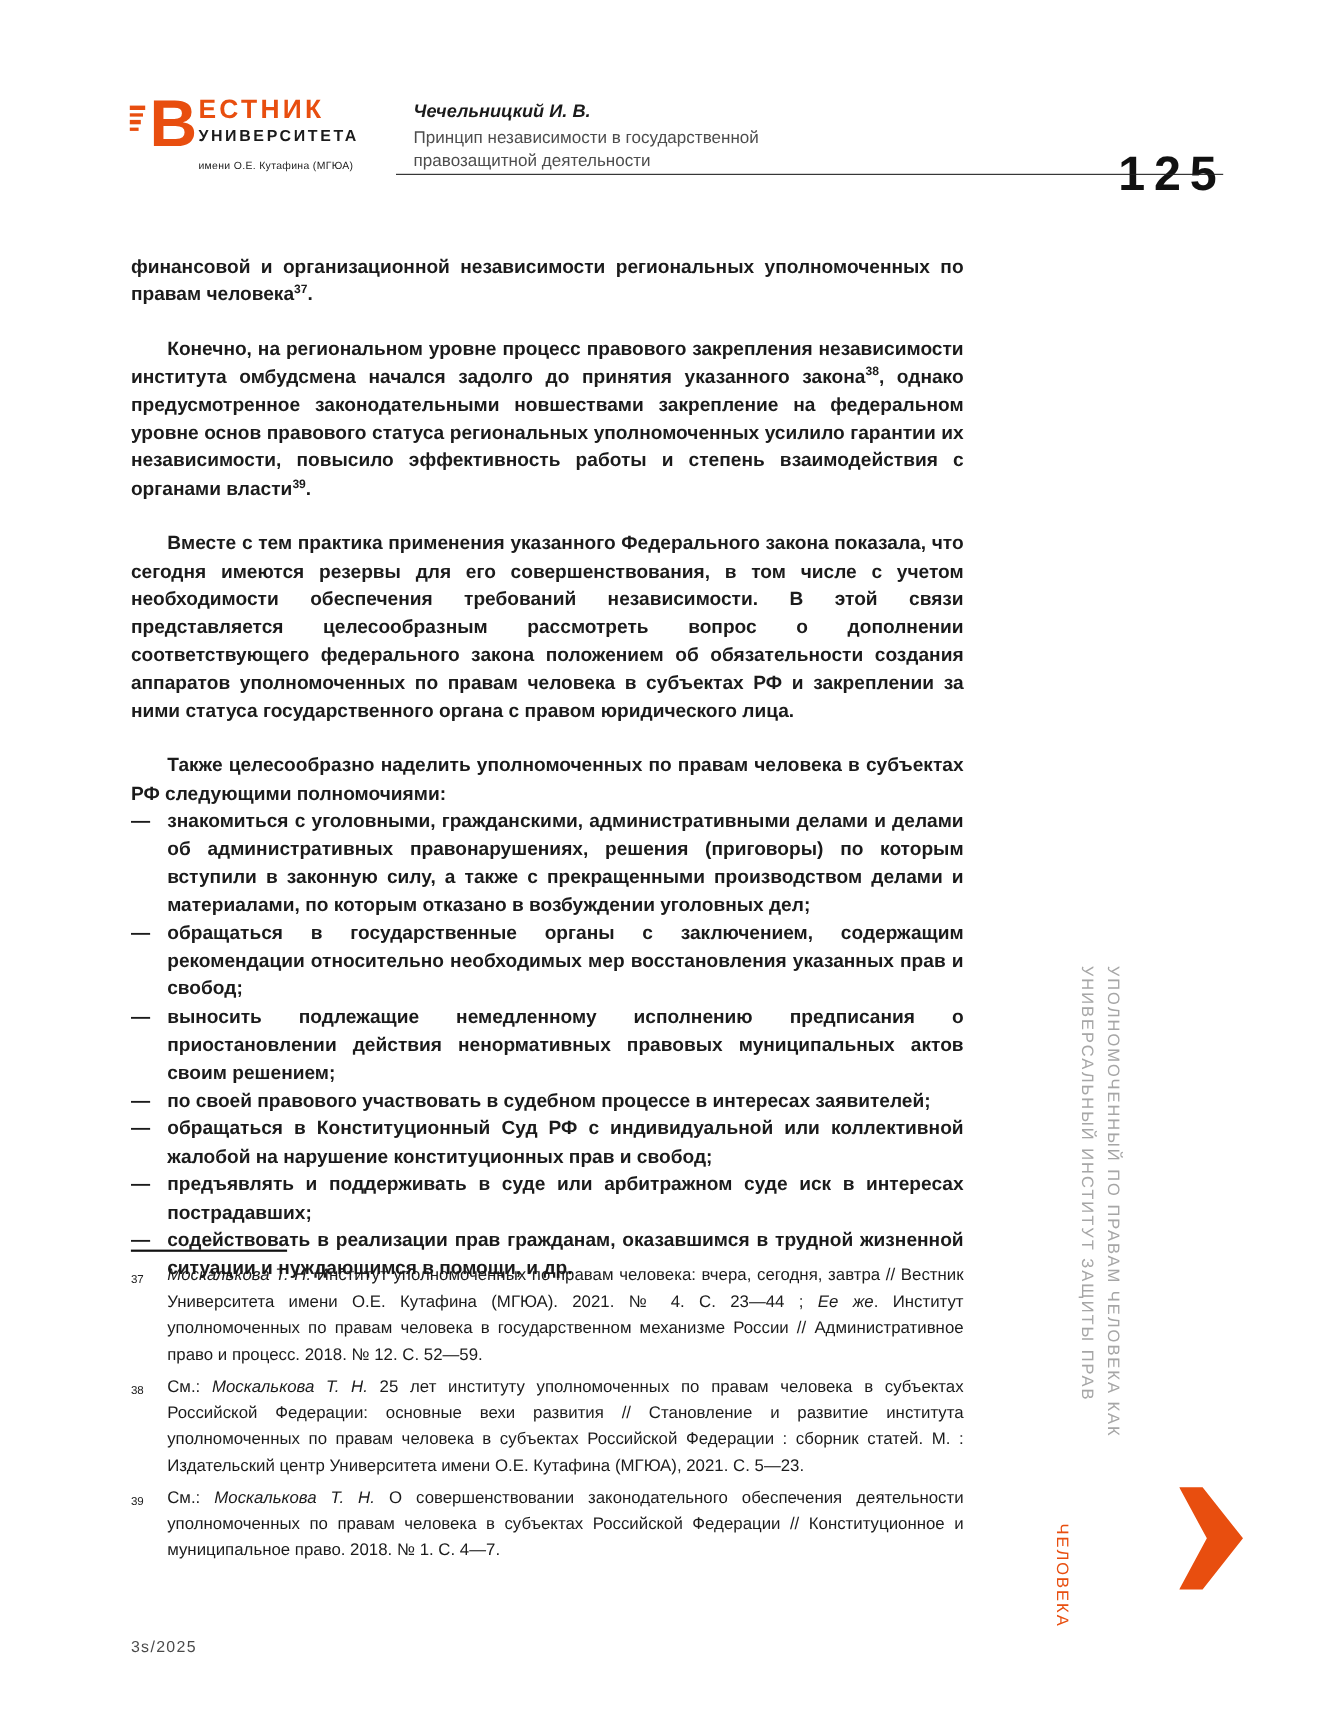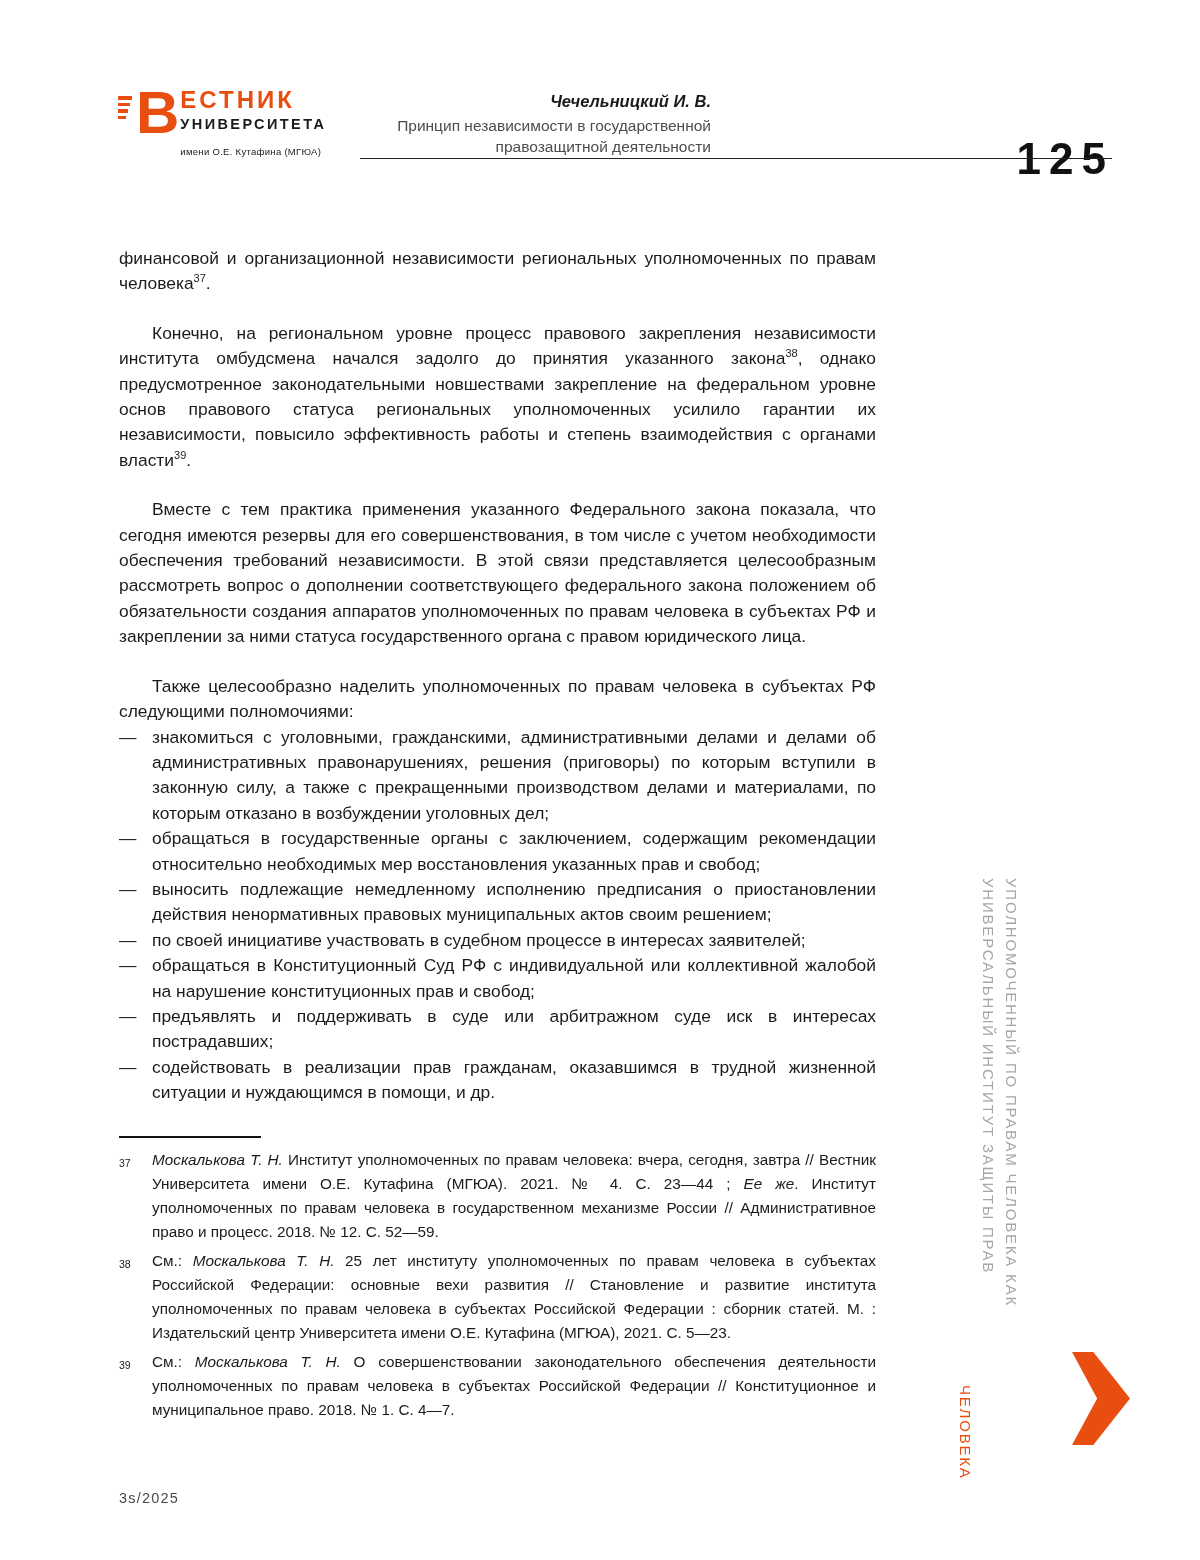--- a/index.html
+++ b/index.html
@@ -18,32 +18,32 @@
   .logo-marks i { display:block; width:14px; height:3.5px; background:var(--accent); }
   .logo-marks i:nth-child(2){ width:12px; }
   .logo-marks i:nth-child(3){ width:10px; }
   .logo-marks i:nth-child(4){ width:8px; }
   .logo-initial { font-size:60px; font-weight:bold; color:var(--accent); line-height:0.9; letter-spacing:-2px; }
   .logo-col { margin-left:3px; }
   .logo-word { font-size:24px; font-weight:bold; color:var(--accent); letter-spacing:3px; line-height:1; margin-top:2px; }
   .logo-line2 { font-size:14.5px; font-weight:bold; color:#1b1b1b; letter-spacing:2.4px; margin-top:4px;text-align:right; }
   .logo-line3 { font-size:9.5px; color:#1b1b1b; letter-spacing:0.3px; margin-top:14px; }
 
-  .head-title { position:absolute; left:351px; top:92px; width:360px;text-align:right; }
+  .head-title { position:absolute; left:376px; top:92px; width:360px; }
   .author { font-size:16.5px; font-weight:bold; font-style:italic; color:#1b1b1b; margin-bottom:5px; }
   .art-title { font-size:15.5px; color:#4d4d4d; line-height:1.35; }
 
   .page-num { position:absolute; right:86px; top:90px; font-size:44px; font-weight:bold; letter-spacing:8px; color:#111;margin-top:44px; }
   .head-rule { position:absolute; left:360px; right:88px; top:158px; border-top:1.5px solid #222; }
 
   
   .article {
-    position:absolute; left:119px; top:246px; width:757px;
+    position:absolute; left:119px; top:230px; width:757px;
     font-size:17.4px; line-height:25.4px; text-align:justify;
-    hyphens:auto; -webkit-hyphens:auto;
+    hyphens:auto;font-weight:bold; -webkit-hyphens:auto;
   }
   .para { margin:0; }
   .para.indent { text-indent:33px;margin-top:24px; }
   sup { font-size:11px; line-height:0; }
   .list-item { display:flex; }
   .dash { width:33px; flex-shrink:0; }
   .li-text { flex:1; text-align:justify; }
 
   
   .fn-rule { position:absolute; left:119px; top:1136px; width:142px; border-top:2px solid #111; }
@@ -111,21 +111,21 @@
       <div class="list-item">
         <span class="dash">—</span>
         <div class="li-text"><span>обращаться в государственные органы с заключением, содержащим рекомендации относительно необходимых мер восстановления указанных прав и свобод;</span></div>
       </div>
       <div class="list-item">
         <span class="dash">—</span>
         <div class="li-text"><span>выносить подлежащие немедленному исполнению предписания о приостановлении действия ненормативных правовых муниципальных актов своим решением;</span></div>
       </div>
       <div class="list-item">
         <span class="dash">—</span>
-        <div class="li-text"><span>по своей инициативе участвовать в судебном процессе в интересах заявителей;</span></div>
+        <div class="li-text"><span>по своей правового участвовать в судебном процессе в интересах заявителей;</span></div>
       </div>
       <div class="list-item">
         <span class="dash">—</span>
         <div class="li-text"><span>обращаться в Конституционный Суд РФ с индивидуальной или коллективной жалобой на нарушение конституционных прав и свобод;</span></div>
       </div>
       <div class="list-item">
         <span class="dash">—</span>
         <div class="li-text"><span>предъявлять и поддерживать в суде или арбитражном суде иск в интересах пострадавших;</span></div>
       </div>
       <div class="list-item">

